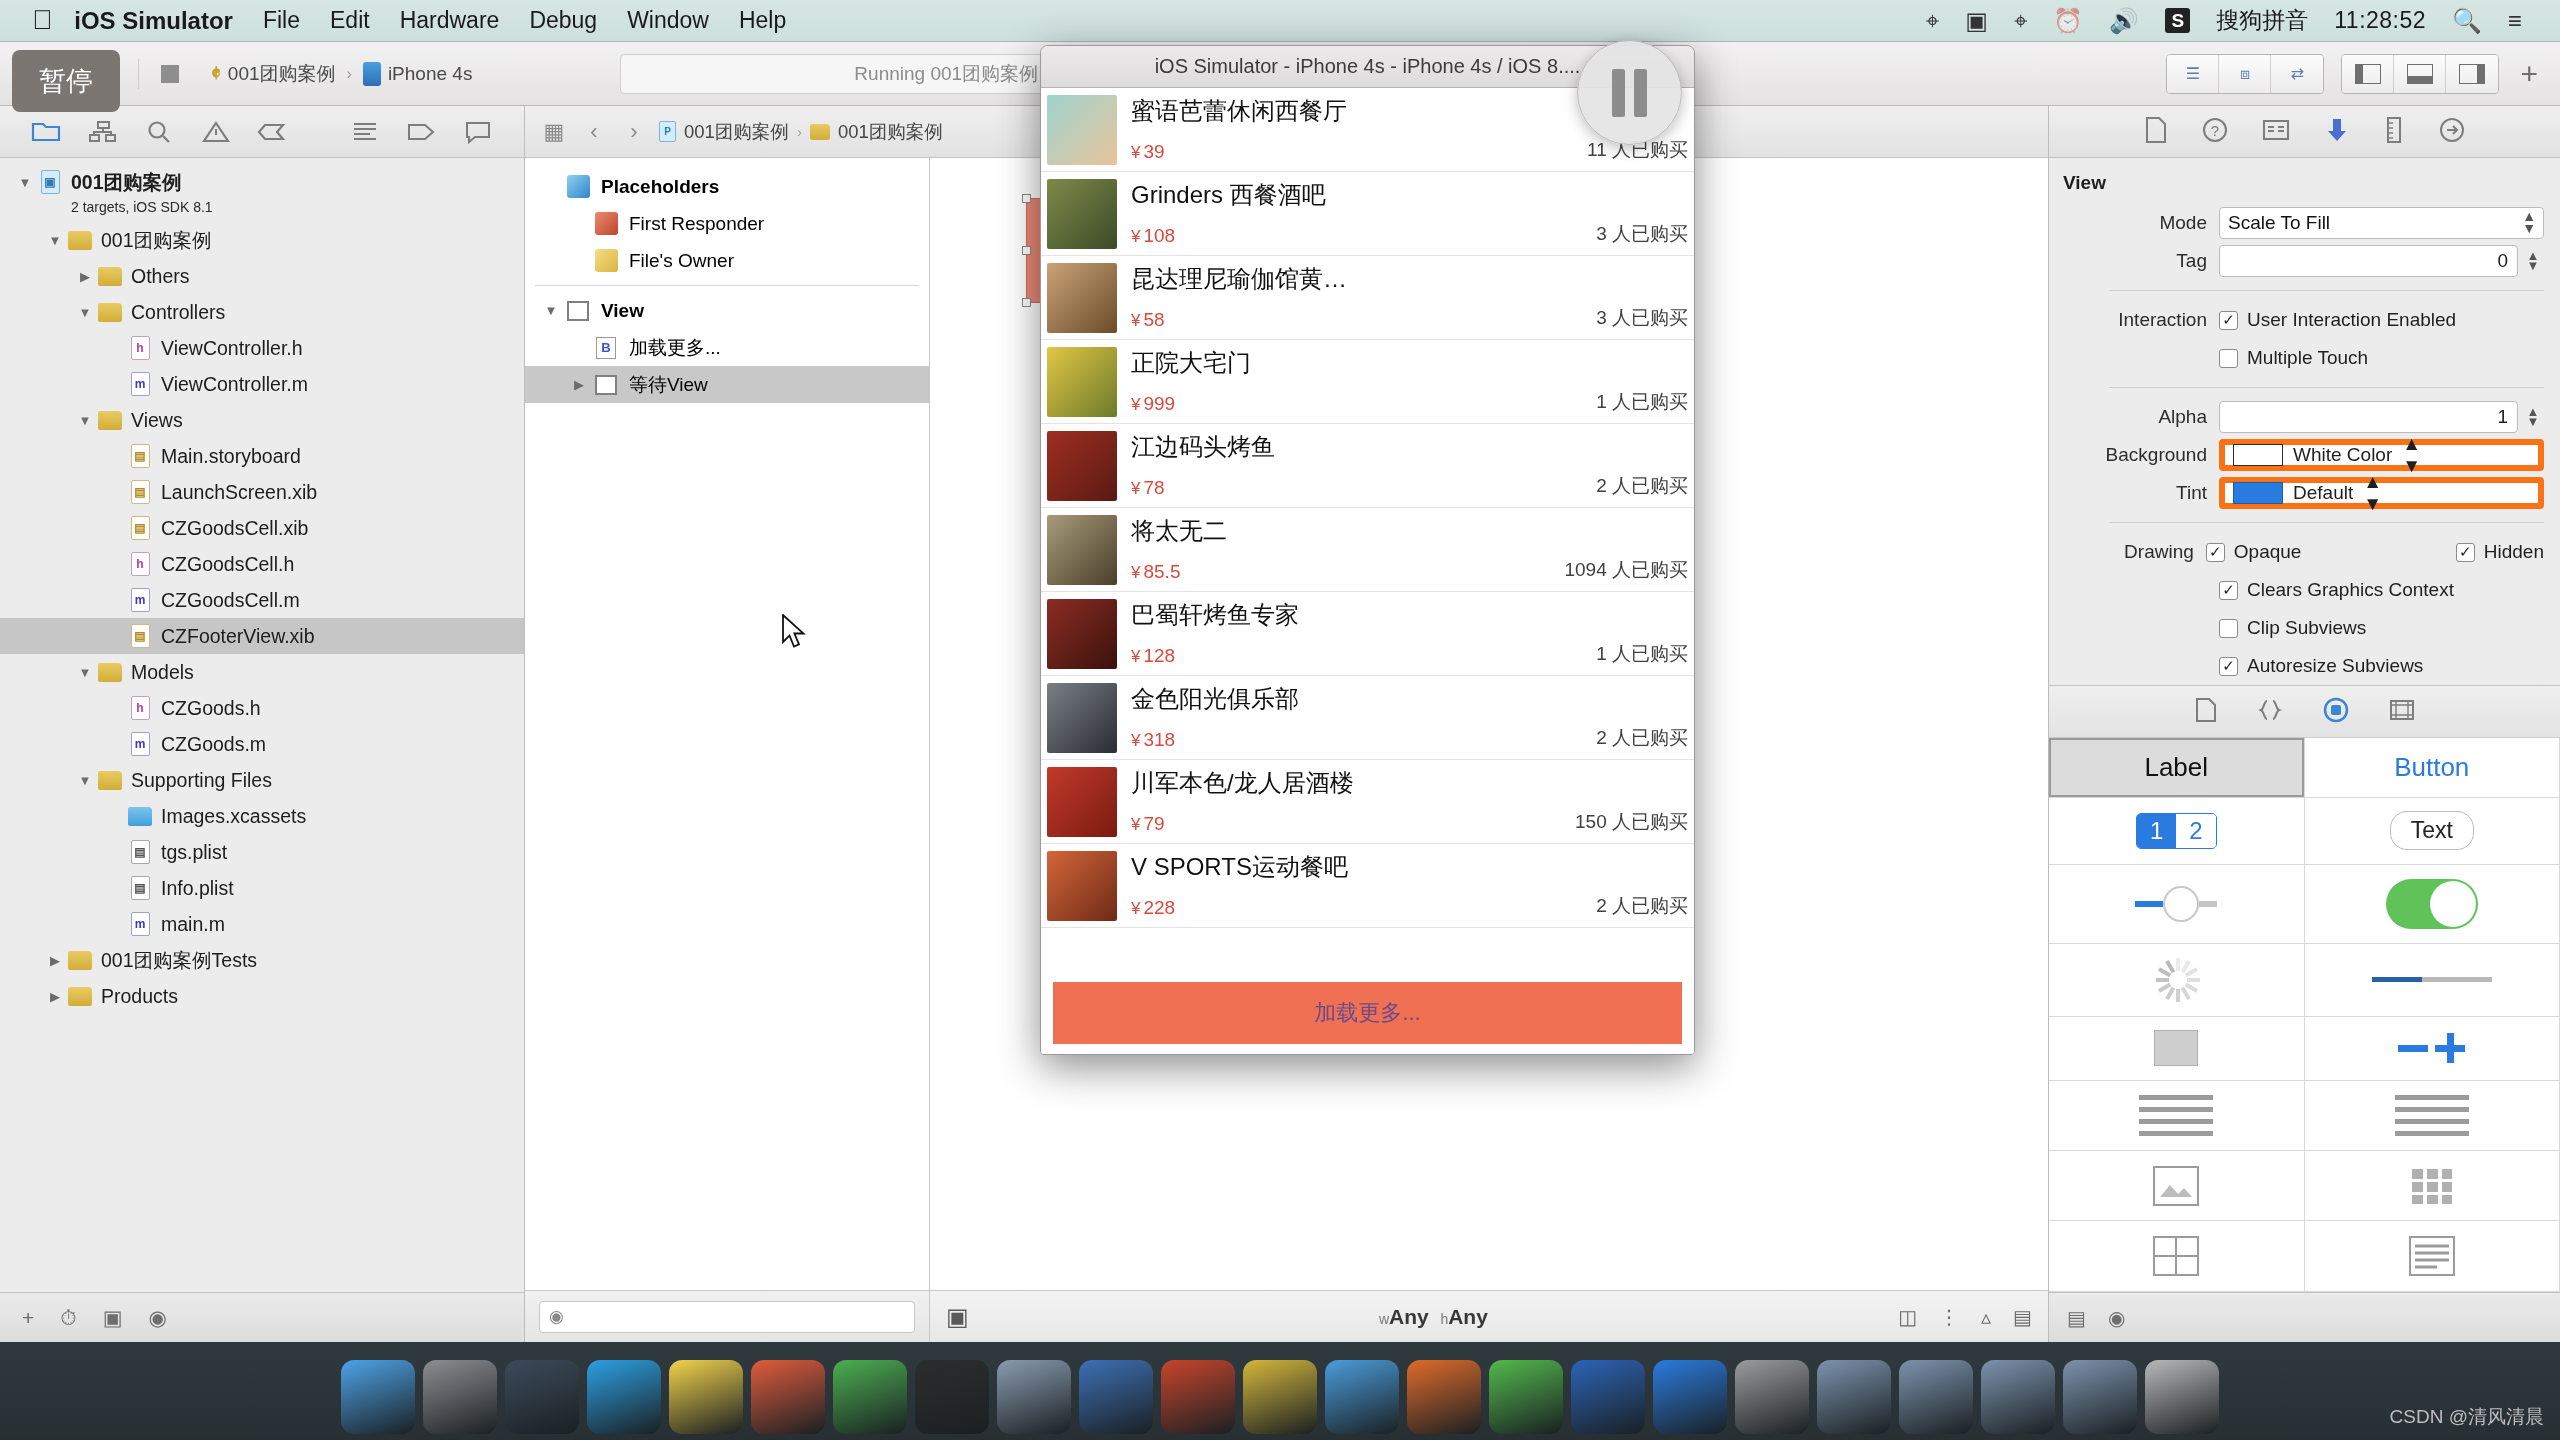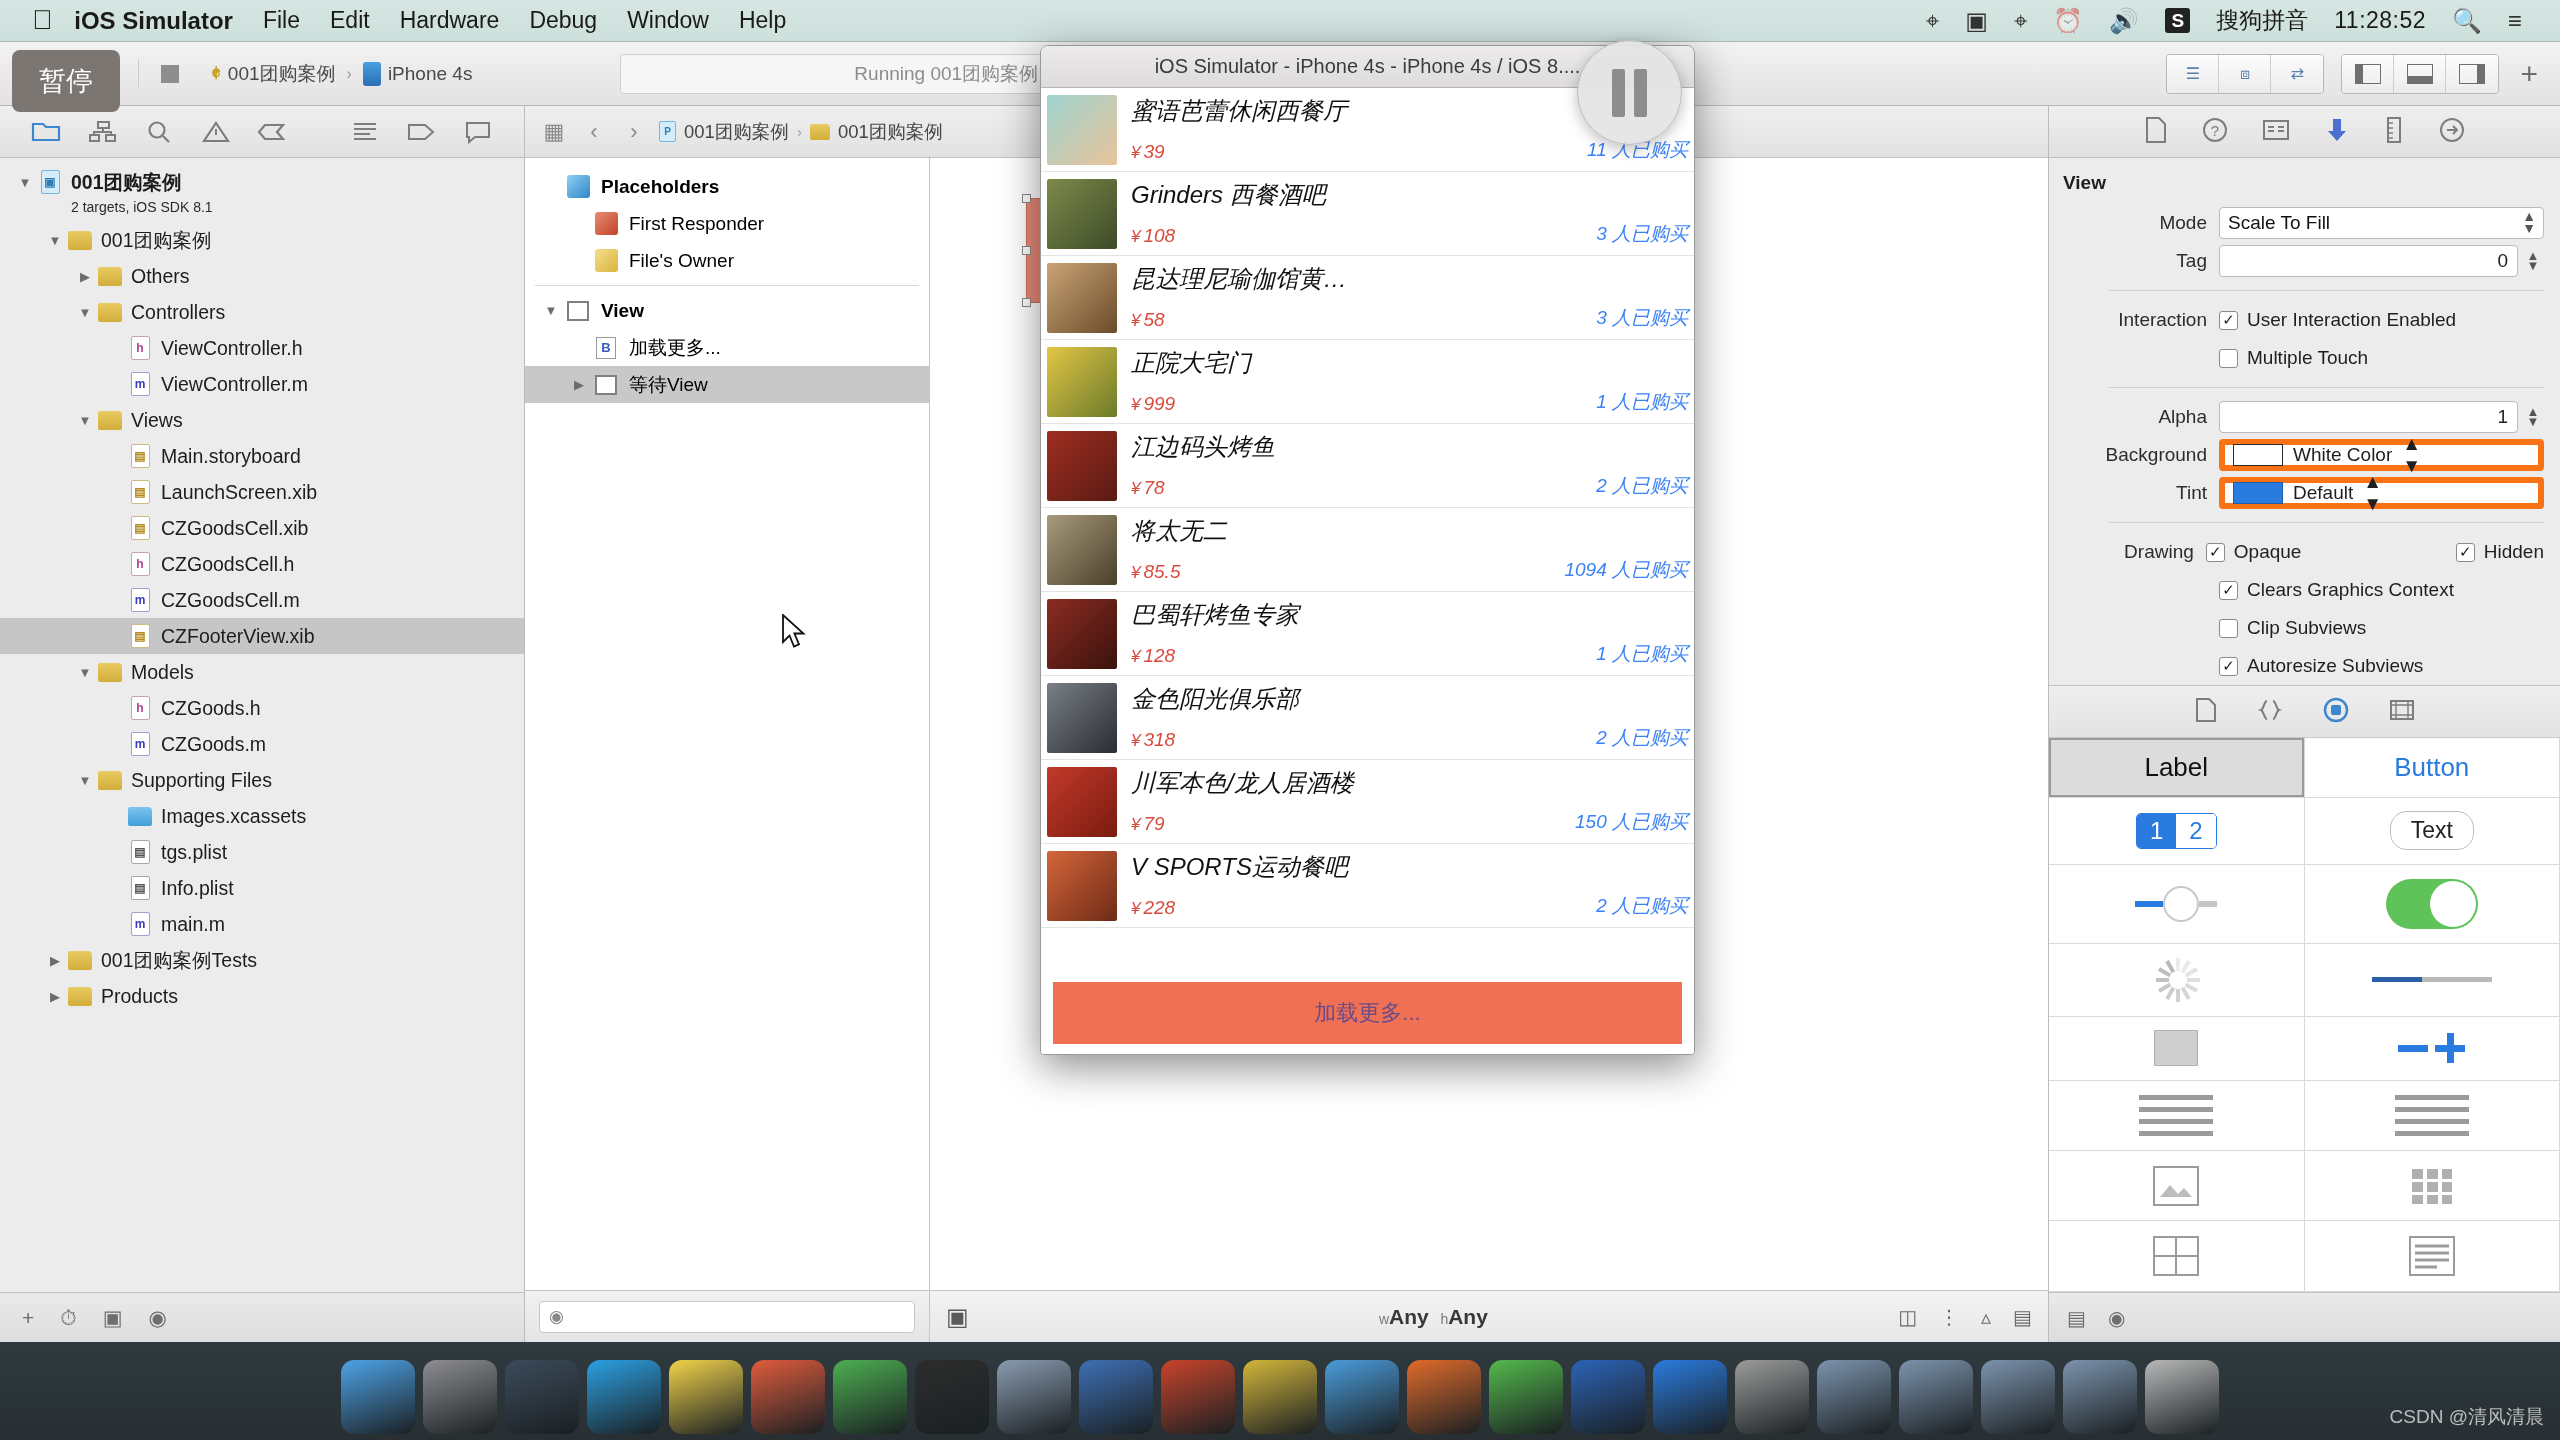--- a/index.html
+++ b/index.html
@@ -256,25 +256,25 @@
     background: #fff; border: 1px solid #9a9a9a; border-radius: 8px 8px 4px 4px;
     box-shadow: 0 12px 42px rgba(0,0,0,0.45); overflow: hidden;
   }
   .sim-title {
     height: 42px; background: linear-gradient(180deg,#eceaea,#dddbdb); border-bottom:1px solid #b5b3b3;
     display:flex; align-items:center; justify-content:center; font-size: 20px; color:#3b3b3b;
   }
   .sim-screen { height: 968px; background:#fff; overflow:hidden; position: relative;}
   .cellrow { height: 84px; display:flex; align-items:center; border-bottom: 1px solid #e3e3e3; padding-left: 6px;}
   .thumb { width: 70px; height: 70px; flex: 0 0 70px; border-radius: 2px; background-size: cover;}
-  .cell-main { flex:1; padding-left: 14px; padding-right: 24px; position:relative; height: 70px; font-style: italic;}
+  .cell-main { flex:1; padding-left: 14px; padding-right: 24px; position:relative; height: 70px;}
   .cell-name { font-size: 24px; color:#111; padding-top: 2px; white-space:nowrap; overflow:hidden;}
   .cell-price { font-size: 19px; color:#d94a3d; position:absolute; left: 14px; bottom: 2px;}
   .cell-price .y { font-size: 17px; margin-right: 3px;}
-  .cell-buy { position:absolute; right: 6px; bottom: 2px; font-size: 19px; color:#3b82f6;}
+  .cell-buy { position:absolute; right: 6px; bottom: 2px; font-size: 19px; color:#404040;}
   .load-more {
     position:absolute; left: 12px; right: 12px; bottom: 12px; height: 62px;
     background: #ef7052; display:flex; align-items:center; justify-content:center;
     color:#6b4b8a; font-size: 22px;
   }
   .cursor { position:absolute; left: 782px; top: 614px; width: 0; height:0; z-index: 40;}
   .cursor svg { display:block; }
 
   
   .pause-hud {

